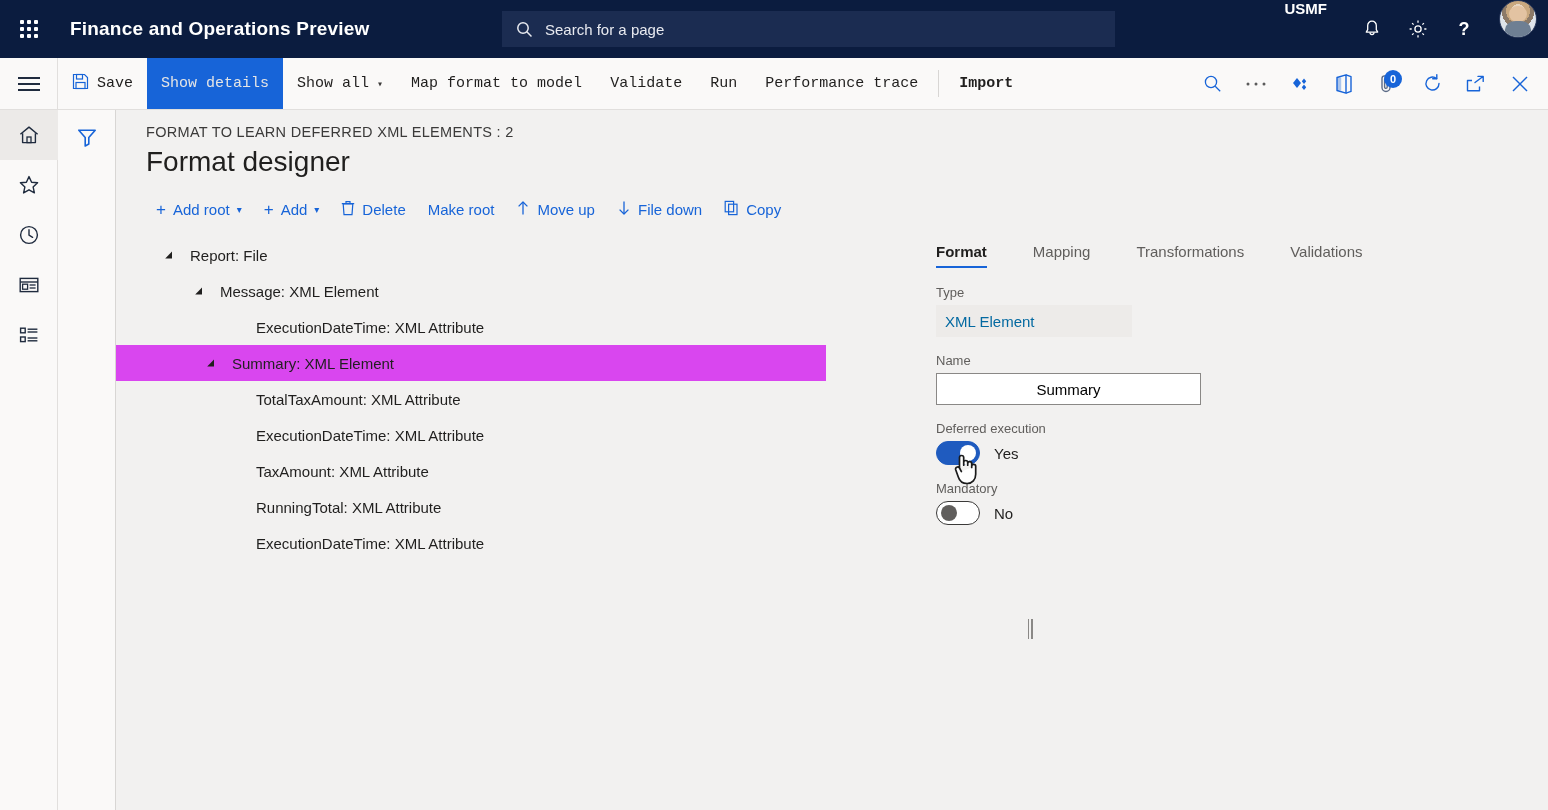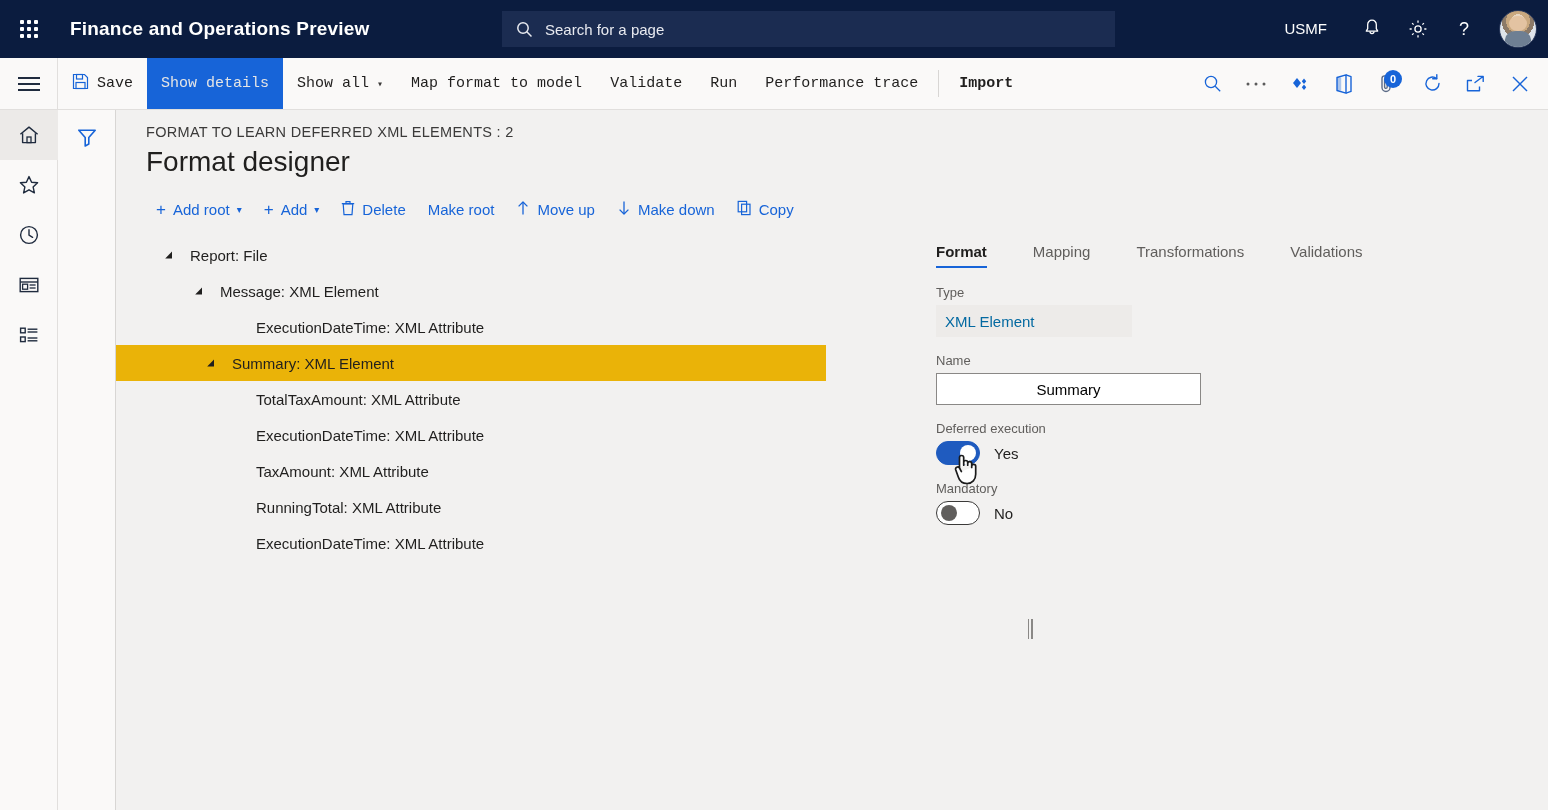--- a/index.html
+++ b/index.html
@@ -27,21 +27,21 @@
     margin-left: 12px; white-space: nowrap;
   }
   .searchbox {
     position: absolute; left: 502px; top: 11px; width: 613px; height: 36px;
     background: #1b2c51; display: flex; align-items: center; padding: 0 14px;
     cursor: text;
   }
   .searchbox .mag { margin-right: 12px; display: flex; }
   .search-ph { color: #e8eaf0; font-size: 15px; }
   .topbar-right {
-    position: absolute; right: 0; top: 0; height: 57px; display: flex; align-items: center;
+    position: absolute; right: 0; top: 0; height: 57px; display: flex; align-items: flex-start; font-weight: bold;
   }
   .company {
     color: #ffffff; font-size: 15px; margin-right: 22px; cursor: pointer;
   }
   .tb-icon {
     width: 46px; height: 58px; display: flex; align-items: center; justify-content: center;
     cursor: pointer;
   }
   .avatar {
     width: 38px; height: 38px; border-radius: 50%; margin: 0 11px 0 12px;
@@ -129,21 +129,21 @@
   .tb2-chev { font-size: 10px; }
   .plus { font-size: 17px; line-height: 1; font-weight: 300; }
 
   
   .panes { display: flex; height: 560px; position: relative; }
   .tree-pane { width: 750px; position: relative; }
   .tree-row {
     height: 36px; display: flex; align-items: center; font-size: 15px; color: #201f1e;
     cursor: pointer; padding-left: 0;
   }
-  .tree-row.selected { background: #eab308; }
+  .tree-row.selected { background: #d946ef; }
   .caret {
     width: 16px; display: flex; align-items: center; justify-content: center; flex: 0 0 16px;
   }
   .caret svg { display: block; }
   .tree-label { margin-left: 14px; }
 
   .splitter {
     width: 12px; display: flex; align-items: center; justify-content: center;
     cursor: col-resize; position: absolute; left: 878px; top: 378px; height: 28px;
   }
@@ -423,21 +423,21 @@
       </span>
       <span>Move up</span>
     </button>
     <button class="tb2-btn">
       <span>
         <svg width="14" height="16" viewBox="0 0 14 16">
             <line x1="7" y1="1.6" x2="7" y2="14" stroke="#1764d8" stroke-width="1.3"></line>
             <path d="M2.6 9.6L7 14l4.4-4.4" fill="none" stroke="#1764d8" stroke-width="1.3" stroke-linejoin="round"></path>
           </svg>
       </span>
-      <span>Make down</span>
+      <span>File down</span>
     </button>
     <button class="tb2-btn">
       <span>
         <svg width="15" height="16" viewBox="0 0 15 16">
             <rect x="1.2" y="1.4" width="8.4" height="10.4" fill="none" stroke="#1764d8" stroke-width="1.2"></rect>
             <rect x="4.6" y="4.2" width="8.4" height="10.4" fill="none" stroke="#1764d8" stroke-width="1.2"></rect>
           </svg>
       </span>
       <span>Copy</span>
     </button>

